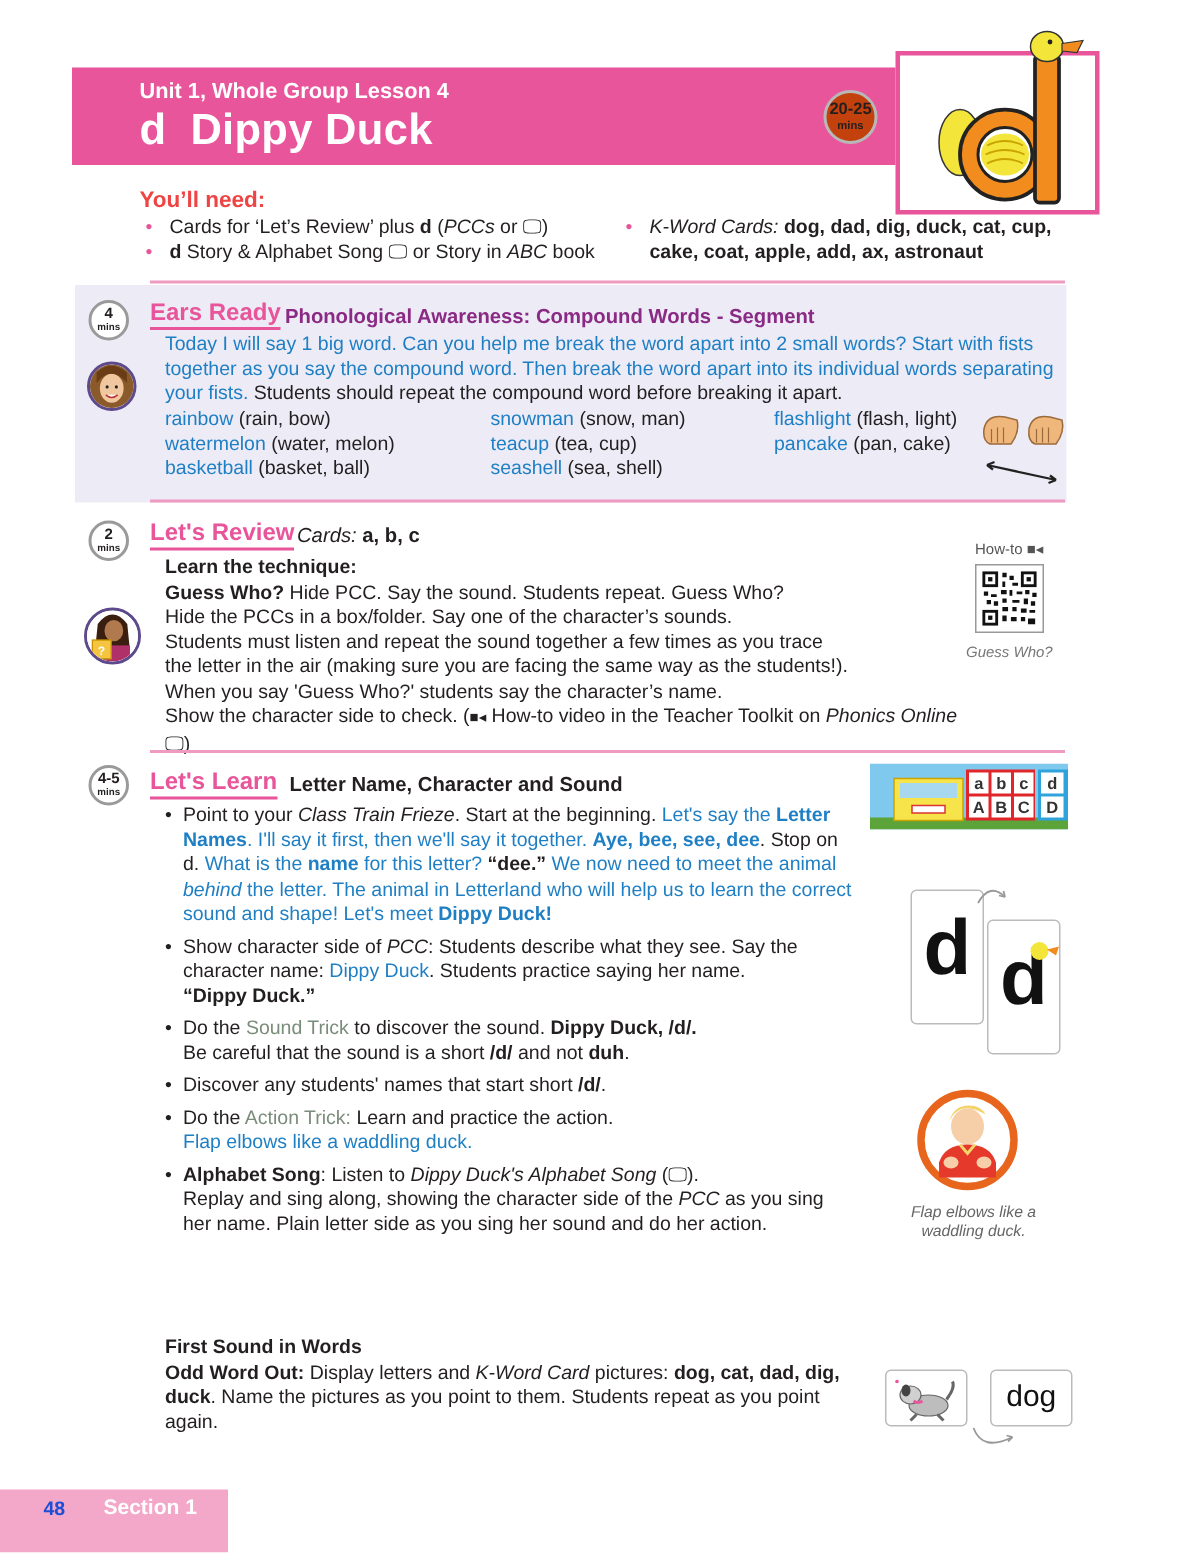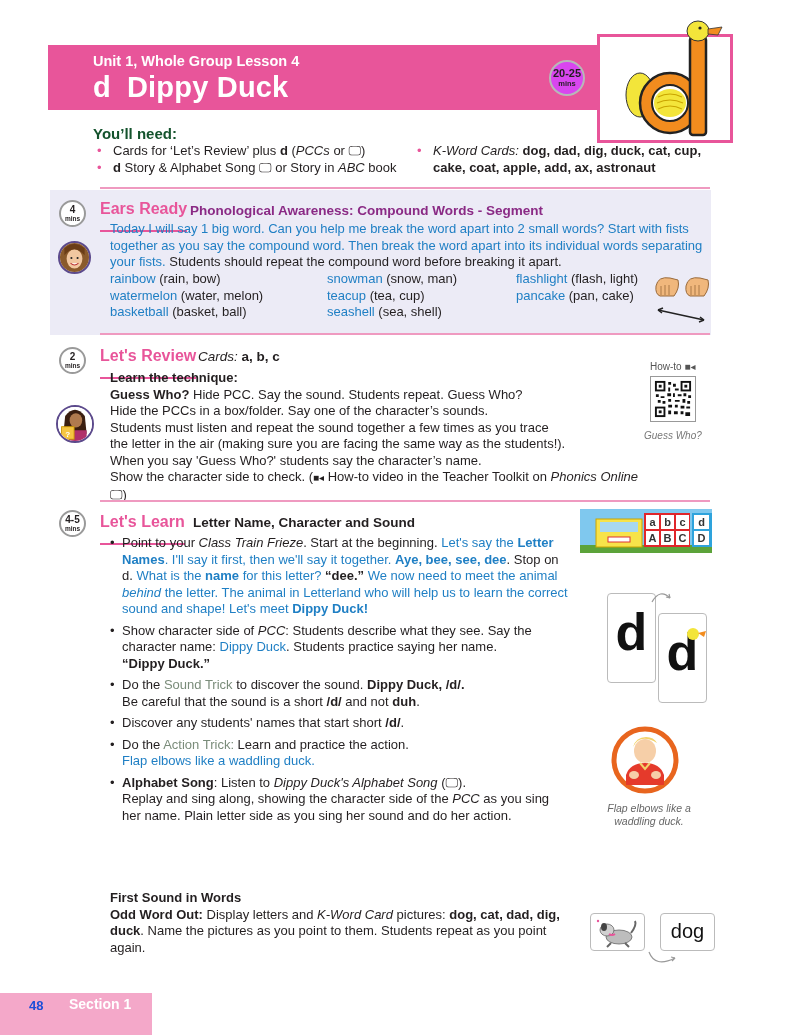--- a/index.html
+++ b/index.html
@@ -3,46 +3,46 @@
 <meta charset="utf-8">
 <style>
   * { box-sizing: border-box; margin: 0; padding: 0; }
   html, body { width: 800px; height: 1035px; background: #ffffff; overflow: hidden; }
   body { position: relative; font-family: "Liberation Sans", "DejaVu Sans", sans-serif; color: #231f20; }
 
   .header-bar { position: absolute; left: 48px; top: 45px; width: 555px; height: 65px; background: #e8559a; }
   .header-sub { position: absolute; left: 93px; top: 53px; color: #fff; font-weight: bold; font-size: 14.5px; }
   .header-title { position: absolute; left: 93px; top: 71px; color: #fff; font-weight: bold; font-size: 29px; letter-spacing: 0.2px; }
   .header-title .letter { margin-right: 16px; }
-  .time-badge-big { position: absolute; left: 549px; top: 60px; width: 36px; height: 36px; border-radius: 50%; background: #d946ef; border: 2px solid #b8b8b8; text-align: center; font-weight: bold; color: #231f20; }
+  .time-badge-big { position: absolute; left: 549px; top: 60px; width: 36px; height: 36px; border-radius: 50%; background: #c2410c; border: 2px solid #b8b8b8; text-align: center; font-weight: bold; color: #231f20; }
   .time-badge-big .n { display: block; font-size: 11px; line-height: 11px; margin-top: 6px; }
   .time-badge-big .m { display: block; font-size: 7.5px; line-height: 9px; }
 
   .char-frame { position: absolute; left: 597px; top: 34px; width: 136px; height: 109px; border: 3px solid #e8559a; background: #fff; }
   .char-art { position: absolute; left: 618px; top: 17px; width: 110px; height: 122px; }
 
-  .need-title { position: absolute; left: 93px; top: 125px; color: #14532d; font-weight: bold; font-size: 15px; }
+  .need-title { position: absolute; left: 93px; top: 125px; color: #ef4444; font-weight: bold; font-size: 15px; }
   .need-list { position: absolute; list-style: none; font-size: 13px; line-height: 17px; }
   .need-list li { position: relative; padding-left: 20px; }
   .need-list li .bul { position: absolute; left: 4px; top: 0; color: #e8559a; }
   .need-left { left: 93px; top: 142px; }
   .need-right { left: 413px; top: 142px; width: 300px; }
   .b { font-weight: bold; }
   .i { font-style: italic; }
   .blue { color: #1f7fc4; }
   .blue-b { color: #1f7fc4; font-weight: bold; }
   .grey-g { color: #7a8c7a; }
 
   .pink-rule { position: absolute; height: 2px; background: #ef9ac0; }
 
   .ears-box { position: absolute; left: 50px; top: 190px; width: 661px; height: 145px; background: #ecebf6; }
   .mins { position: absolute; width: 27px; height: 27px; border-radius: 50%; border: 2.5px solid #9a9a9a; background: #fff; text-align: center; color: #231f20; font-weight: bold; }
   .mins .n { display: block; font-size: 10px; line-height: 10px; margin-top: 3px; }
   .mins .m { display: block; font-size: 6.5px; line-height: 7px; }
-  .sec-title { position: absolute; color: #e8559a; font-weight: bold; font-size: 16px; border-bottom: 2px solid #e8559a; padding-bottom: 12px; line-height: 18px; }
+  .sec-title { position: absolute; color: #e8559a; font-weight: bold; font-size: 16px; border-bottom: 2px solid #e8559a; padding-bottom: 0px; line-height: 18px; }
   .sec-sub { position: absolute; font-weight: bold; font-size: 13.5px; }
   .avatar { position: absolute; width: 33px; height: 33px; border-radius: 50%; border: 2px solid #5c4a8c; overflow: hidden; }
 
   .para { position: absolute; font-size: 13px; line-height: 16.5px; }
   .words-grid { position: absolute; left: 110px; top: 271px; font-size: 13px; line-height: 16.5px; }
   .words-col { position: absolute; top: 0; white-space: nowrap; }
 
   .qr-label { position: absolute; left: 650px; top: 361px; font-size: 10px; color: #555; }
   .qr { position: absolute; left: 650px; top: 376px; width: 46px; height: 46px; border: 1px solid #999; padding: 3px; background: #fff; }
   .qr-caption { position: absolute; left: 644px; top: 430px; font-size: 10px; color: #777; font-style: italic; }

